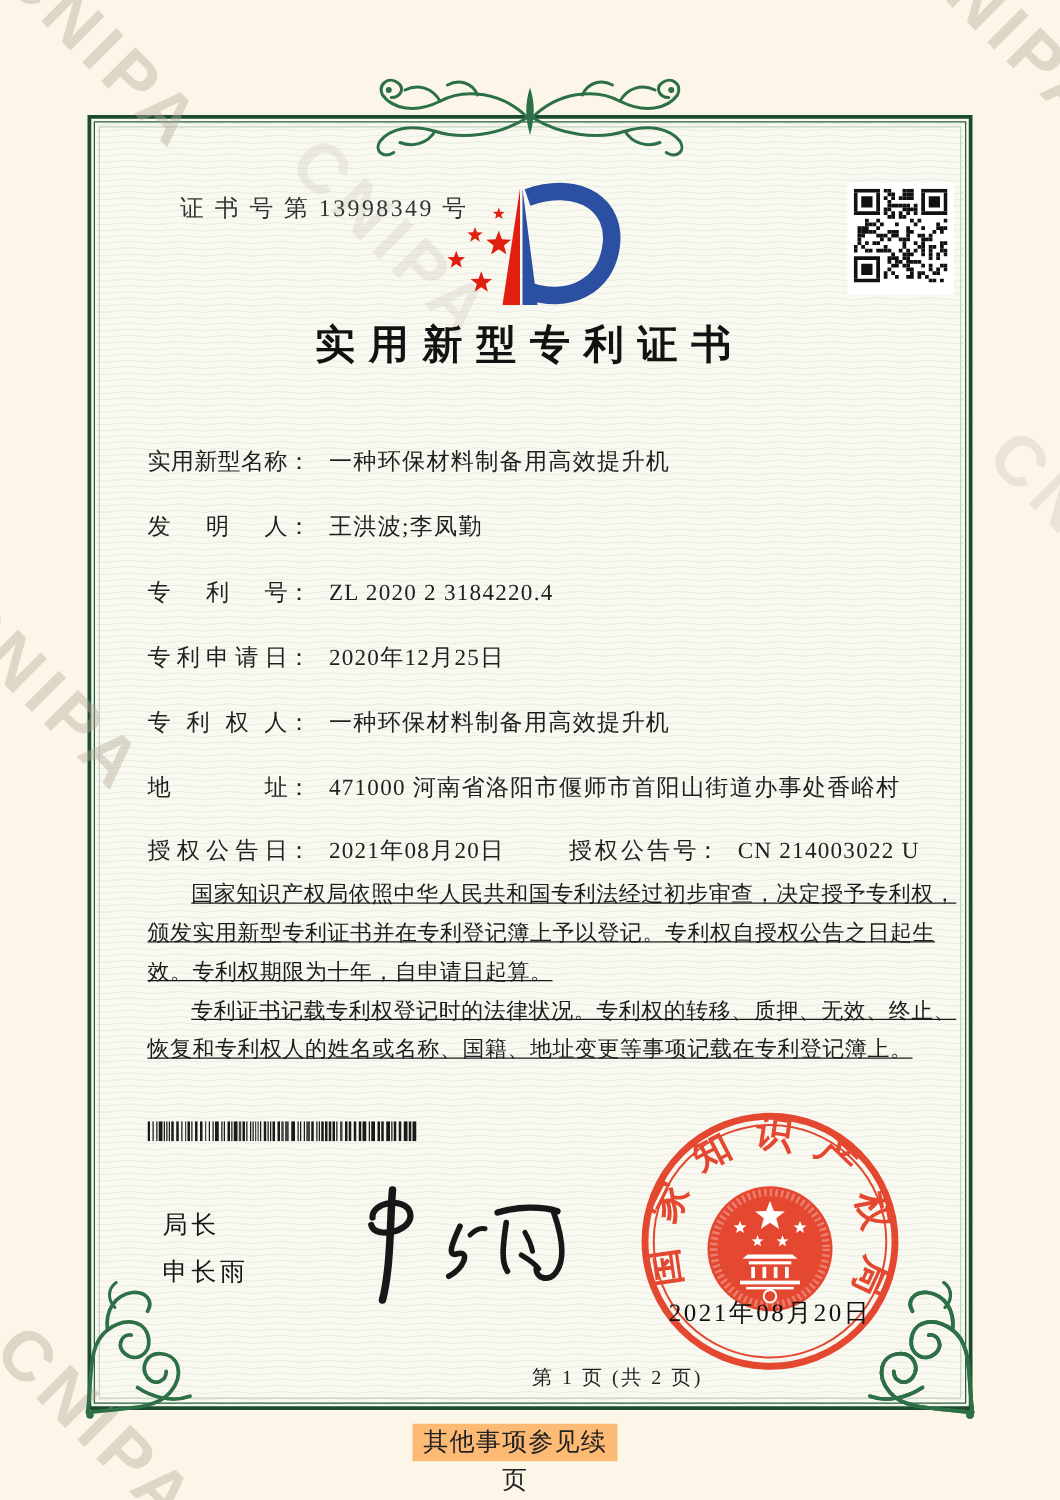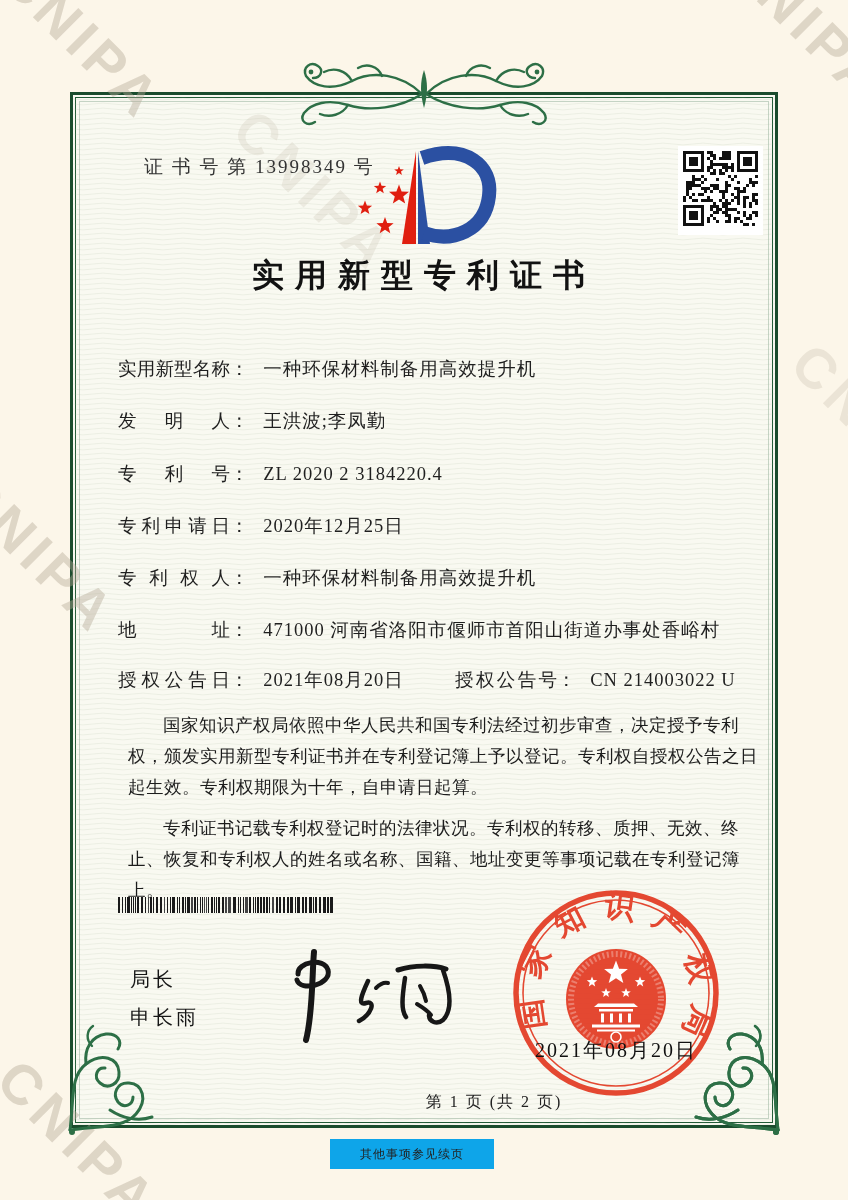--- a/index.html
+++ b/index.html
@@ -33,36 +33,36 @@
          font-size:32px;font-weight:bold;letter-spacing:11px;color:#121212;}
 
   .frow{position:absolute;left:118px;width:650px;font-size:18.5px;color:#1f1f1f;}
   .flabel{display:inline-flex;justify-content:space-between;width:112px;vertical-align:top;}
   .fcolon{display:inline-block;}
   .fvalue{display:inline-block;margin-left:10px;letter-spacing:1px;}
   .grant-no{position:absolute;left:337px;top:0;}
 
   .paras{position:absolute;left:118px;top:700px;width:650px;font-size:17.5px;
          line-height:31px;color:#1c1c1c;letter-spacing:.5px;}
-  .paras p{margin:10px;text-indent:2em;}
+  .paras p{margin:0;text-indent:2em;text-decoration:underline;}
 
   .barcode{position:absolute;left:118px;top:897px;}
   .director{position:absolute;left:130px;font-family:Liberation Sans, sans-serif;
             font-size:20px;letter-spacing:3px;color:#161616;font-weight:500;}
   #director-title{top:966px;} #director-name{top:1004px;}
   .signature{position:absolute;left:262px;top:928px;z-index:3;}
 
   .seal{position:absolute;left:511px;top:888px;z-index:3;opacity:.93;mix-blend-mode:multiply;}
   .seal-date{position:absolute;left:500px;top:1037px;width:232px;text-align:center;z-index:4;
              font-size:20px;letter-spacing:2px;color:#101010;}
 
   .page-info{position:absolute;left:70px;top:1092px;width:848px;text-align:center;
              font-size:16px;letter-spacing:2px;color:#222;}
-  .note-box{position:absolute;left:330px;top:1139px;width:164px;height:30px;background:#0ea5e9;
-            text-align:center;line-height:30px;font-size:12px;letter-spacing:1px;color:#222;z-index:3;}
+  .note-box{position:absolute;left:330px;top:1139px;width:164px;height:30px;background:#fdba74;
+            text-align:center;line-height:30px;font-size:20px;letter-spacing:1px;color:#222;z-index:3;}
 </style>
 </head>
 <body>
 
 <div class="page">
 
   <div class="wm" style="left:-18px;top:6px;">CNIPA</div>
   <div class="wm" style="left:706px;top:-10px;">CNIPA</div>
   <div class="wm" style="left:214px;top:158px;opacity:.45;">CNIPA</div>
   <div class="wm" style="left:-64px;top:520px;">CNIPA</div>

